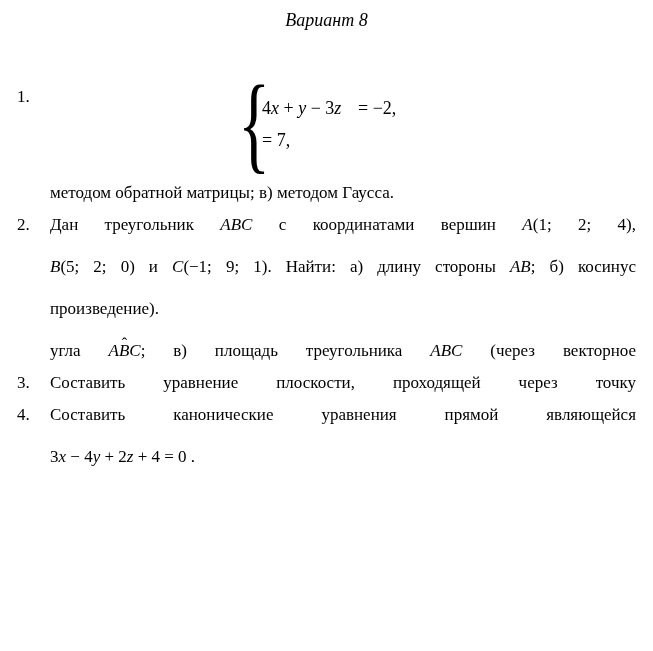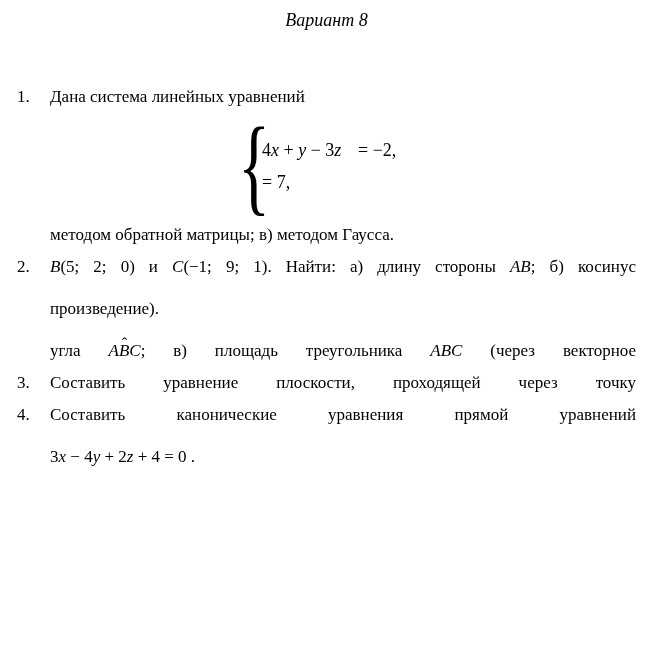--- a/index.html
+++ b/index.html
@@ -52,55 +52,55 @@
 
 <div class="page">
 
   <div class="doc-title">Вариант 8</div>
 
   <div class="problems">
 
     <div class="problem">
       <div class="p-num">1.</div>
       <div class="p-body">
-        <div class="line">Дана система линейных уравнений</div>
         <div class="system">
           <span class="brace">{</span>
           <div class="eqs">
             <div class="eqrow">
               <span class="lhs"><span class="m">4<i>x</i> + <i>y</i> − 3<i>z</i></span></span>
               <span class="rhs"><span class="m">= −2,</span></span>
             </div>
             <div class="eqrow">
               <span class="rhs"><span class="m">= 7,</span></span>
             </div>
           </div>
         </div>
         <div class="line">методом обратной матрицы; в) методом Гаусса.</div>
       </div>
     </div>
 
     <div class="problem">
       <div class="p-num">2.</div>
       <div class="p-body">
+        <div class="line just">Дан треугольник <span class="m"><i>A</i><i>B</i><i>C</i></span> с координатами вершин <span class="m"><i>A</i>(1; 2; 4)</span>,</div>
         <div class="line just"><span class="m"><i>B</i>(5; 2; 0)</span> и <span class="m"><i>C</i>(−1; 9; 1)</span>. Найти: а) длину стороны <span class="m"><i>A</i><i>B</i></span>; б) косинус</div>
         <div class="line">произведение).</div>
         <div class="line just">угла <span class="m"><i>A</i><span class="acc hat"><i>B</i></span><i>C</i></span>; в) площадь треугольника <span class="m"><i>A</i><i>B</i><i>C</i></span> (через векторное</div>
       </div>
     </div>
 
     <div class="problem">
       <div class="p-num">3.</div>
       <div class="p-body">
         <div class="line just">Составить уравнение плоскости, проходящей через точку</div>
       </div>
     </div>
 
     <div class="problem">
       <div class="p-num">4.</div>
       <div class="p-body">
-        <div class="line just">Составить канонические уравнения прямой уравнений</div>
+        <div class="line just">Составить канонические уравнения прямой являющейся</div>
         <div class="line"><span class="m">3<i>x</i> − 4<i>y</i> + 2<i>z</i> + 4 = 0</span> .</div>
       </div>
     </div>
 
   </div>
 </div>
 
 </body></html>

